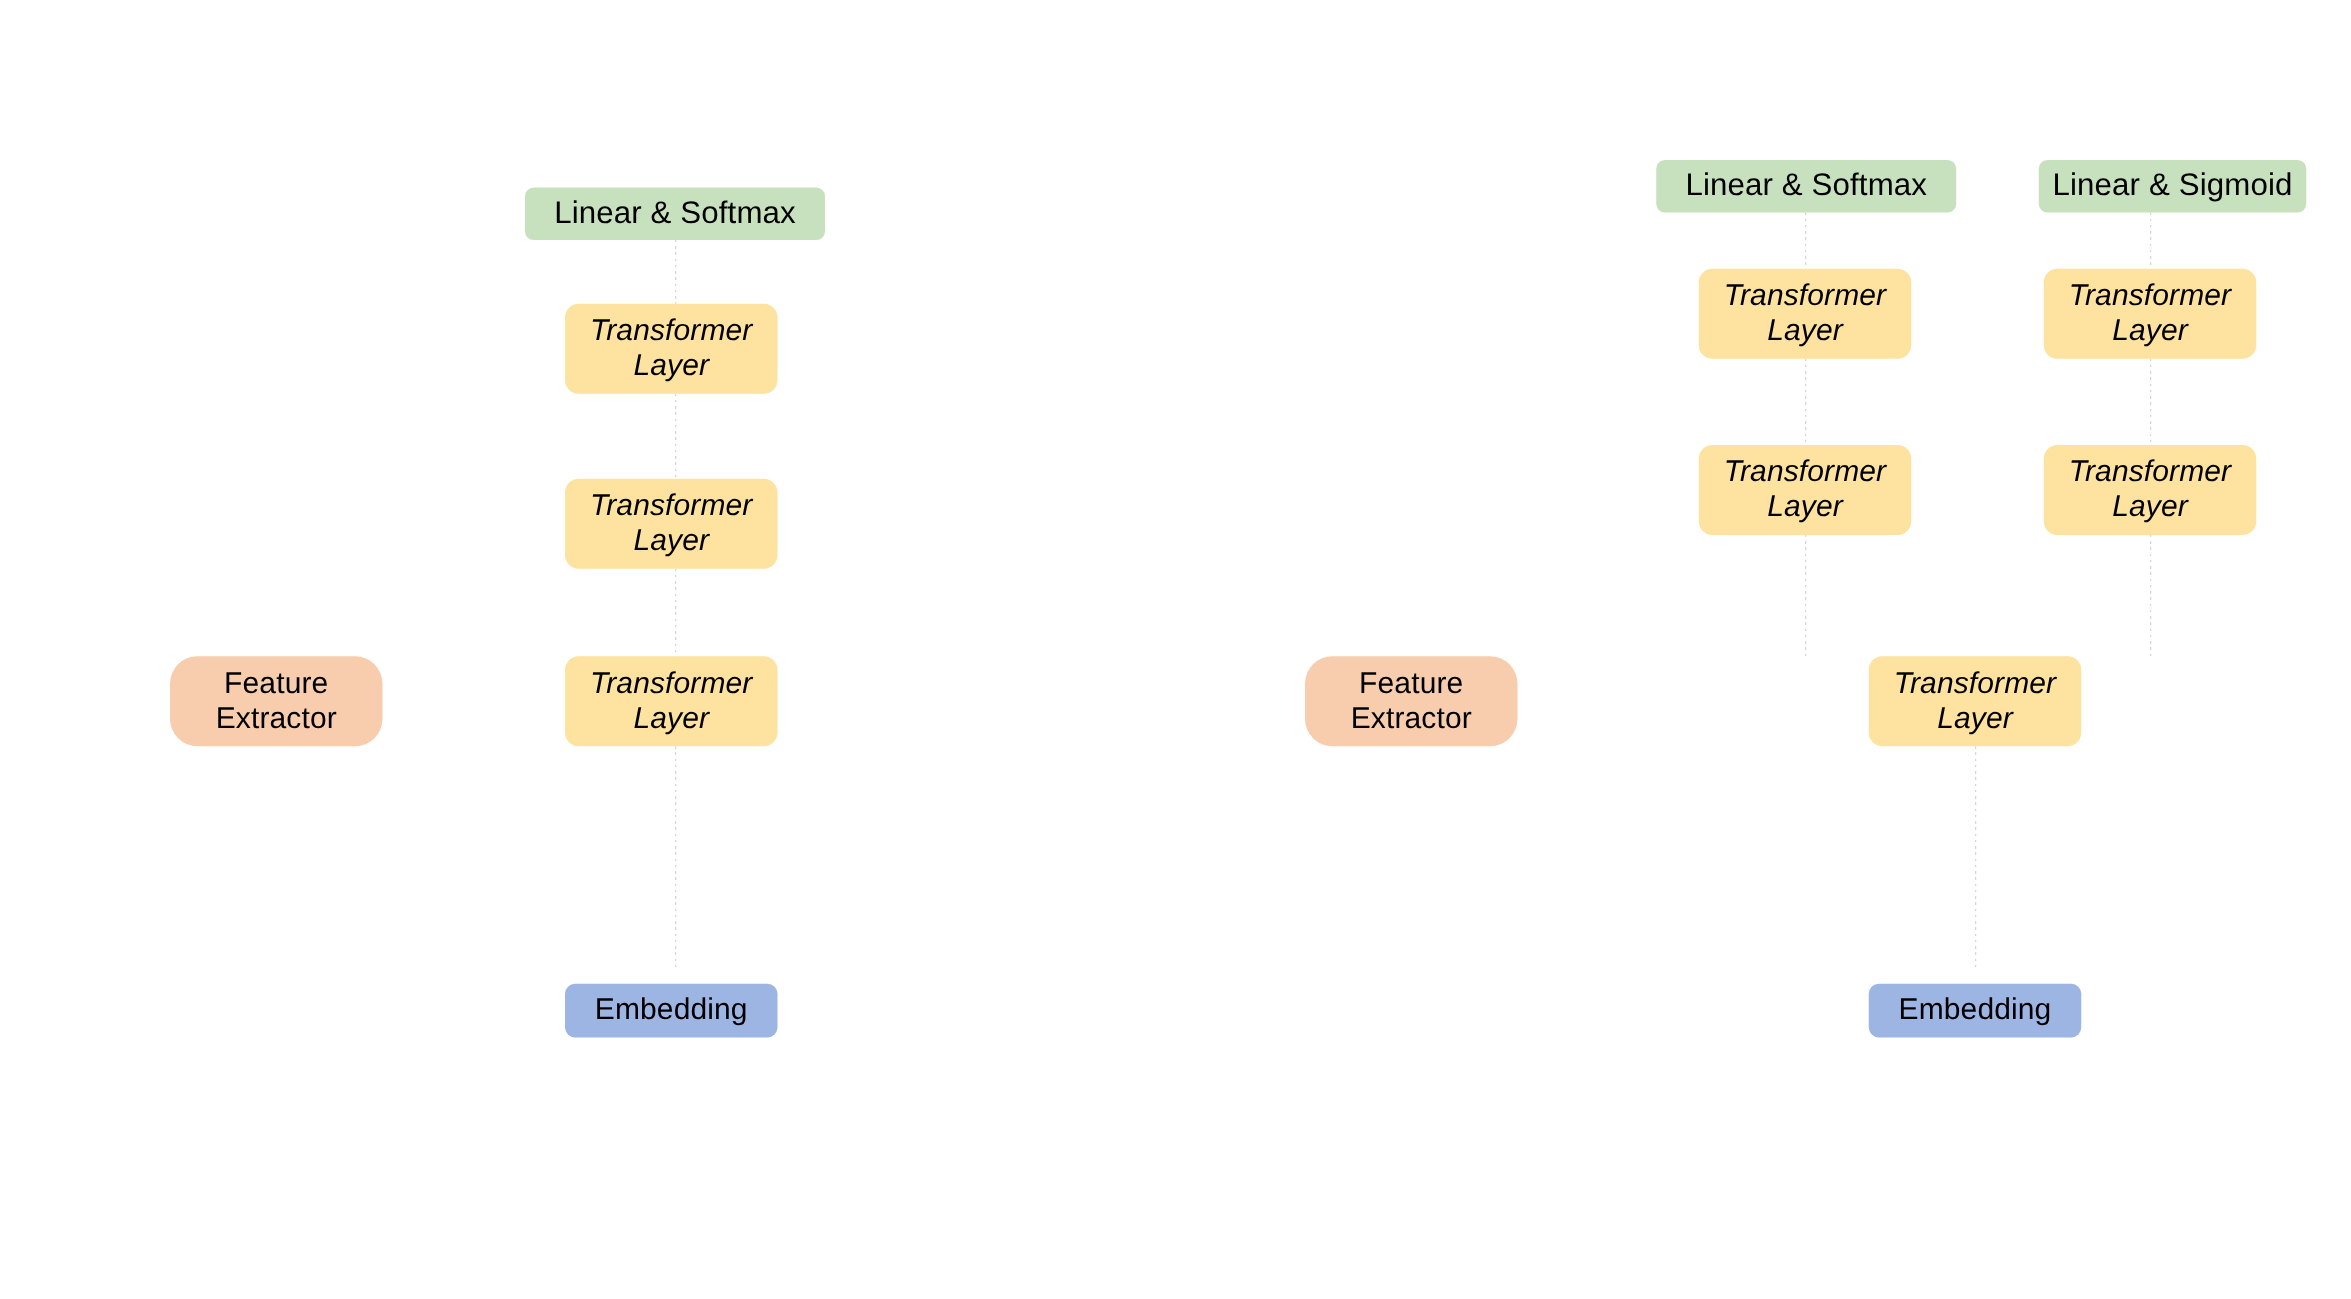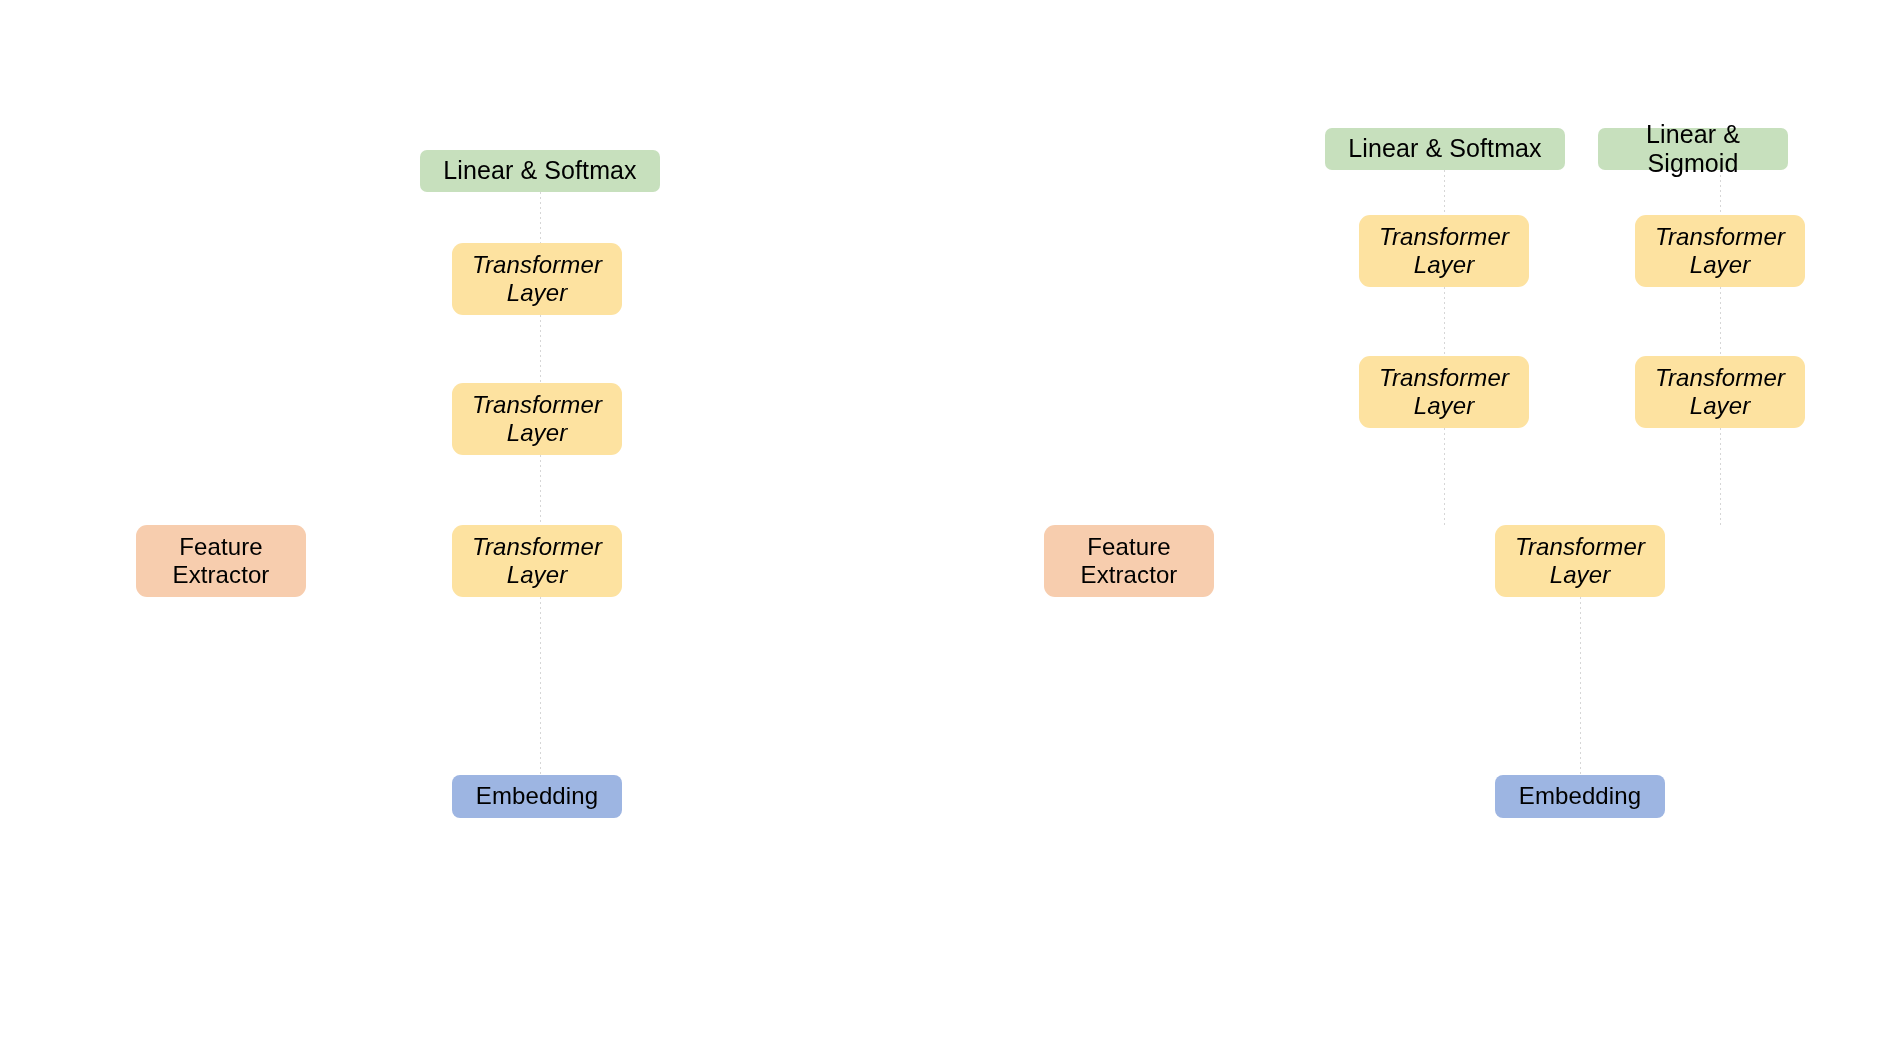--- a/index.html
+++ b/index.html
@@ -38,26 +38,27 @@
   }
   .node-transformer {
     background: #fde2a0;
     font-size: 24px;
     border-radius: 11px;
     font-style: italic;
   }
   .node-feature {
     background: #f7cdae;
     font-size: 24px;
-    border-radius: 11px;
+    border-radius: 22px;
   }
   .node-embedding {
     background: #9db5e2;
     font-size: 24px;
     border-radius: 8px;
+    margin-top: 12px;
   }
   .connector {
     position: absolute;
     width: 1px;
     background: repeating-linear-gradient(
       to bottom,
       rgba(0,0,0,0.16) 0px,
       rgba(0,0,0,0.16) 2px,
       rgba(0,0,0,0) 2px,
       rgba(0,0,0,0) 5px
@@ -86,21 +87,21 @@
       <div class="node node-transformer" style="left: 452px; top: 383px; width: 170px; height: 72px;">Transformer
 Layer</div>
       <div class="node node-transformer" style="left: 452px; top: 525px; width: 170px; height: 72px;">Transformer
 Layer</div>
       <div class="node node-feature" style="left: 136px; top: 525px; width: 170px; height: 72px;">Feature
 Extractor</div>
       <div class="node node-embedding" style="left: 452px; top: 775px; width: 170px; height: 43px;">Embedding</div>
     </div>
     <div style="position: absolute; left: 0px; top: 0px; width: 100%; height: 100%;">
       <div class="node node-head" style="left: 1325px; top: 128px; width: 240px; height: 42px;">Linear &amp; Softmax</div>
-      <div class="node node-head" style="left: 1598px; top: 128px; width: 190px; height: 42px;">Linear &amp; Sigmoid</div>
+      <div class="node node-head" style="left: 1631px; top: 128px; width: 214px; height: 42px;">Linear &amp; Sigmoid</div>
       <div class="node node-transformer" style="left: 1359px; top: 215px; width: 170px; height: 72px;">Transformer
 Layer</div>
       <div class="node node-transformer" style="left: 1635px; top: 215px; width: 170px; height: 72px;">Transformer
 Layer</div>
       <div class="node node-transformer" style="left: 1359px; top: 356px; width: 170px; height: 72px;">Transformer
 Layer</div>
       <div class="node node-transformer" style="left: 1635px; top: 356px; width: 170px; height: 72px;">Transformer
 Layer</div>
       <div class="node node-transformer" style="left: 1495px; top: 525px; width: 170px; height: 72px;">Transformer
 Layer</div>

